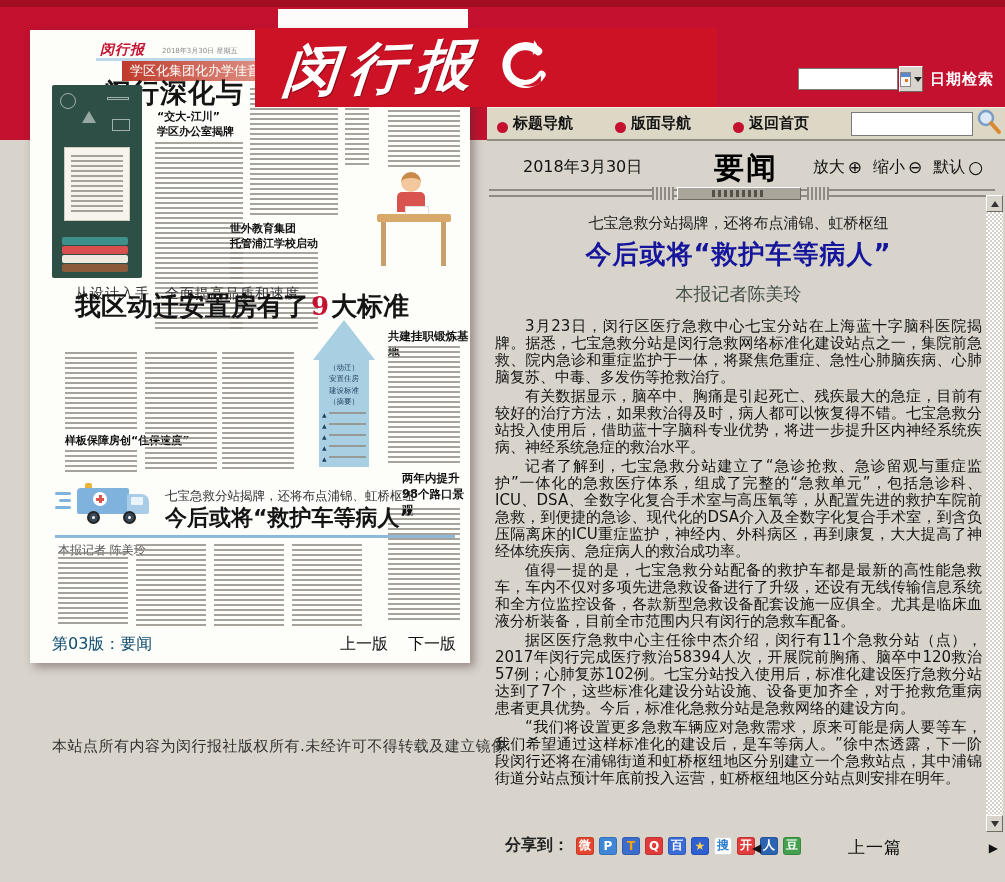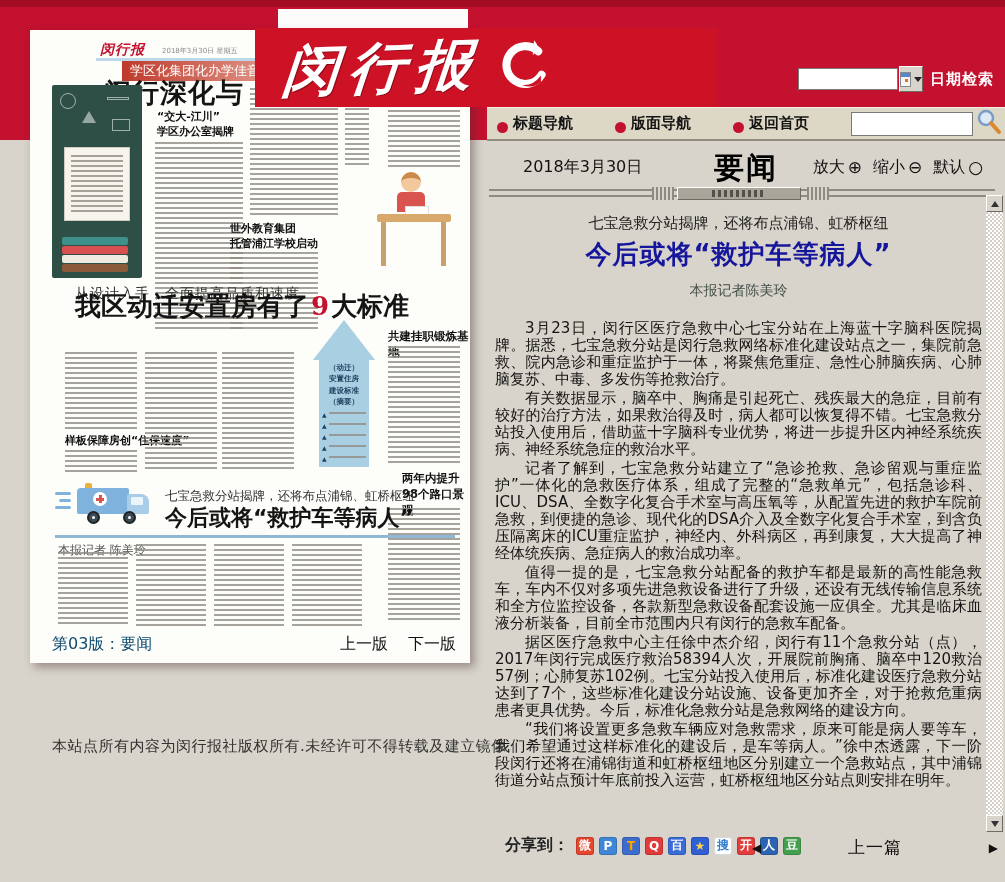--- a/index.html
+++ b/index.html
@@ -40,21 +40,21 @@
   .hslider{position:absolute;left:489px;top:187px;width:506px;height:13px;z-index:2;}
   .hs-lines{position:absolute;left:0;top:2px;width:100%;height:8px;border-top:2px solid #8f8b82;border-bottom:2px solid #8f8b82;box-sizing:border-box;background:linear-gradient(#d8d4cb,#d8d4cb);}
   .hs-hatch{position:absolute;top:0;width:22px;height:13px;background:repeating-linear-gradient(90deg,#8f8b82 0 2px,#d8d4cb 2px 4px);}
   .hs-thumb{position:absolute;left:188px;top:0;width:124px;height:13px;background:#aaa59b;border:1px solid;border-color:#fff #6f6b63 #6f6b63 #fff;box-sizing:border-box;cursor:pointer;}
   .hs-thumb::after{content:"";position:absolute;left:34px;top:2px;width:52px;height:7px;background:repeating-linear-gradient(90deg,#55514a 0 3px,transparent 3px 6px);}
 
   
   .article{position:absolute;left:495px;top:206px;width:487px;z-index:2;}
   .a-kicker{text-align:center;font-size:15px;color:#222;margin:8px 0 4px;}
   .a-title{text-align:center;font-size:26px;font-weight:bold;color:#16169c;margin:2px 0 10px;letter-spacing:1px;}
-  .a-byline{text-align:center;font-size:14px;color:#44504a;margin-bottom:20px;}
+  .a-byline{text-align:center;font-size:18px;color:#44504a;margin-bottom:12px;}
   .a-body p{font-size:15px;line-height:17px;color:#141414;text-indent:2em;margin:2px 0;text-align:justify;}
 
   
   .vscroll{position:absolute;left:986px;top:195px;width:17px;height:637px;z-index:3;}
   .vs-btn{width:17px;height:17px;background:#d8d4cc;border:1px solid;border-color:#fff #6f6b63 #6f6b63 #fff;box-sizing:border-box;display:flex;align-items:center;justify-content:center;cursor:pointer;}
   .vs-track{width:17px;height:603px;background:repeating-conic-gradient(#ffffff 0 25%,#d4d0c8 0 50%) 0 0/4px 4px;cursor:pointer;}
   .tri-up{width:0;height:0;border:4px solid transparent;border-bottom:6px solid #333;margin-top:-4px;}
   .tri-down{width:0;height:0;border:4px solid transparent;border-top:6px solid #333;margin-bottom:-4px;}
 
   
@@ -87,21 +87,21 @@
   .st-body{position:absolute;left:22px;top:22px;width:28px;height:20px;background:#d9534f;border-radius:5px 5px 0 0;}
   .st-desk{position:absolute;left:2px;top:44px;width:74px;height:8px;background:#d9a96b;border-radius:2px;}
   .st-leg{position:absolute;top:52px;width:5px;height:44px;background:#caa06a;}
   .st-paper{position:absolute;left:30px;top:36px;width:22px;height:7px;background:#fff;border:1px solid #ddd;}
   .p-kicker2{left:45px;top:255px;font-size:14px;color:#333;letter-spacing:1px;white-space:nowrap;}
   .p-headline2{left:45px;top:259px;font-size:26px;font-weight:bold;color:#141414;white-space:nowrap;}
   .p-headline2 .num{color:#c3112f;font-family:"DejaVu Serif","Liberation Serif",serif;font-weight:bold;padding:0 2px;}
   .arrowbox{left:283px;top:290px;width:62px;height:147px;}
   .arrow-tri{width:0;height:0;border-left:31px solid transparent;border-right:31px solid transparent;border-bottom:40px solid #a8cfe2;}
   .arrow-body{width:50px;margin-left:6px;background:#a8cfe2;height:107px;padding:2px 3px;box-sizing:border-box;}
-  .arrow-title{font-size:7.5px;font-weight:bold;color:#1f3f5f;text-align:center;line-height:1.5;}
+  .arrow-title{font-size:7.5px;font-weight:normal;color:#1f3f5f;text-align:center;line-height:1.5;}
   .ib-row{display:flex;align-items:center;gap:2px;margin-top:4px;}
   .ib{font-size:6px;color:#1f3f5f;}
   .ibl{flex:1;height:5px;}
   .amb{left:25px;top:448px;width:105px;height:55px;}
   .amb-body{position:absolute;left:22px;top:10px;width:52px;height:26px;background:#7fb2dc;border-radius:4px 2px 2px 2px;}
   .amb-cab{position:absolute;left:72px;top:16px;width:22px;height:20px;background:#a9cde9;border-radius:2px 8px 2px 2px;}
   .amb-win{position:absolute;left:76px;top:19px;width:12px;height:8px;background:#eaf4fb;border-radius:1px;}
   .amb-cross{position:absolute;left:38px;top:14px;width:14px;height:14px;background:#fff;border-radius:50%;}
   .amb-cross::before{content:"";position:absolute;left:6px;top:3px;width:2.5px;height:8px;background:#d9534f;}
   .amb-cross::after{content:"";position:absolute;left:3px;top:6px;width:8px;height:2.5px;background:#d9534f;}

